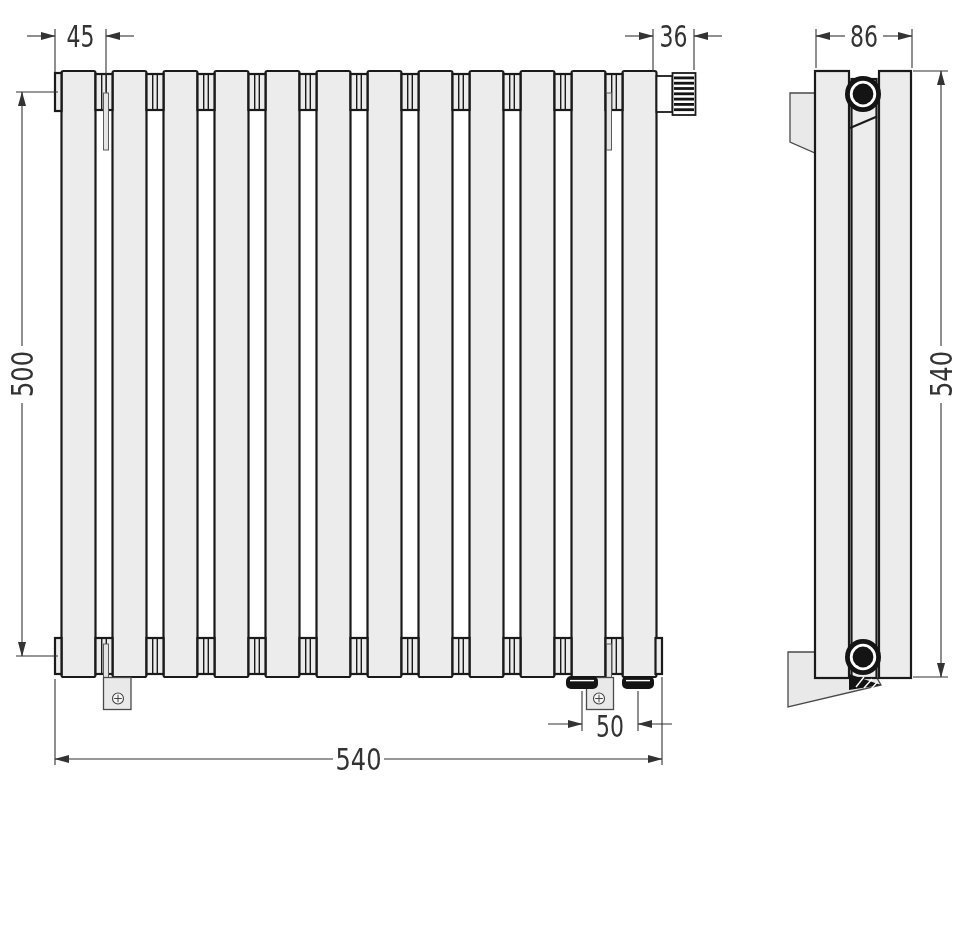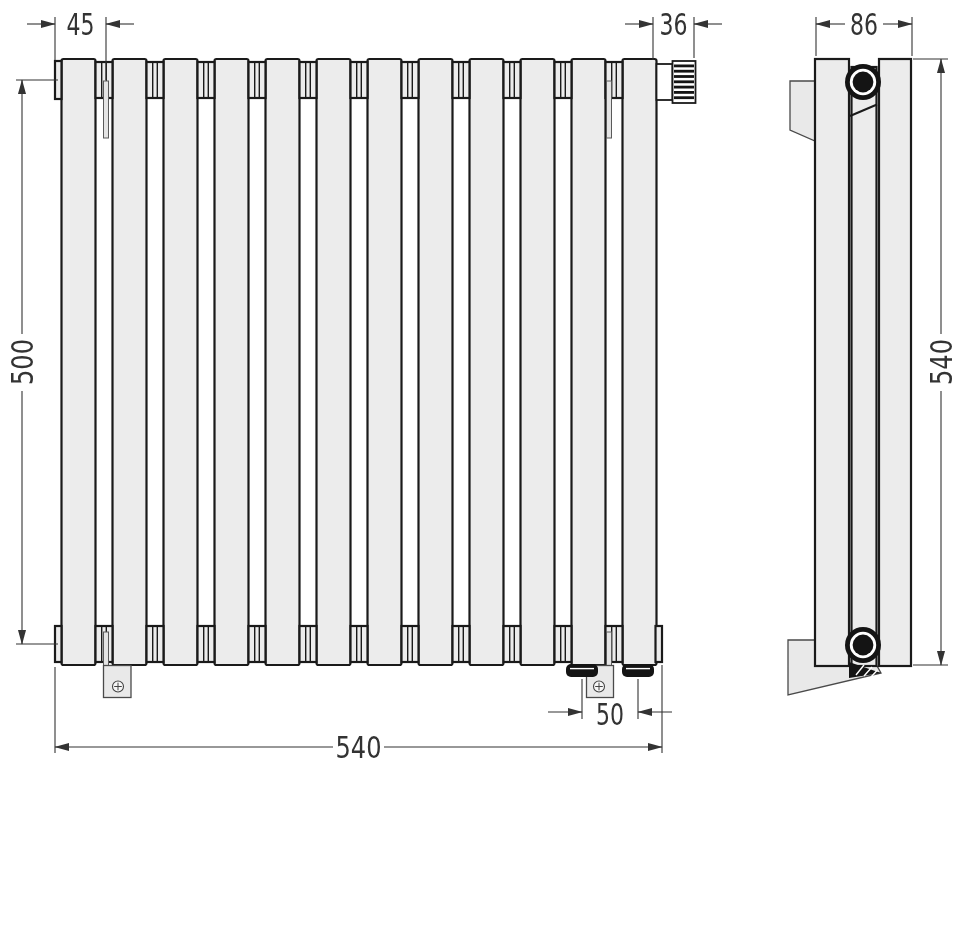--- a/index.html
+++ b/index.html
@@ -1,16 +1,16 @@
 <!DOCTYPE html>
 <html style="--line: #1a1a1a; --dim: #333333; --fill: #ececec; --bg: #ffffff;"><head>
 <meta charset="utf-8">
 <style>
   html,body{margin:0;padding:0;background:#fff;}
-  .stage{width:970px;height:780px;margin:4px auto;position:relative;background:var(--bg,#fff);}
+  .stage{width:970px;height:780px;margin:16px auto;position:relative;background:var(--bg,#fff);}
   svg{display:block;}
   .body{fill:var(--fill);stroke:var(--line);stroke-width:2.2;stroke-linejoin:miter;}
   .bodyln{stroke:var(--line);stroke-width:2;fill:none;}
   .cline{stroke:var(--line);stroke-width:1.4;fill:none;}
   .wbody{fill:#ffffff;stroke:var(--line);stroke-width:1.8;}
   .bracket{fill:#e9e9e9;stroke:#4a4a4a;stroke-width:1.3;}
   .hook{fill:#e4e4e4;stroke:#5a5a5a;stroke-width:1;}
   .blackfill{fill:#141414;stroke:none;}
   .whiteln{stroke:#ffffff;stroke-width:1.4;fill:none;}
   .screw{fill:#f6f6f6;stroke:#444;stroke-width:1.1;}

